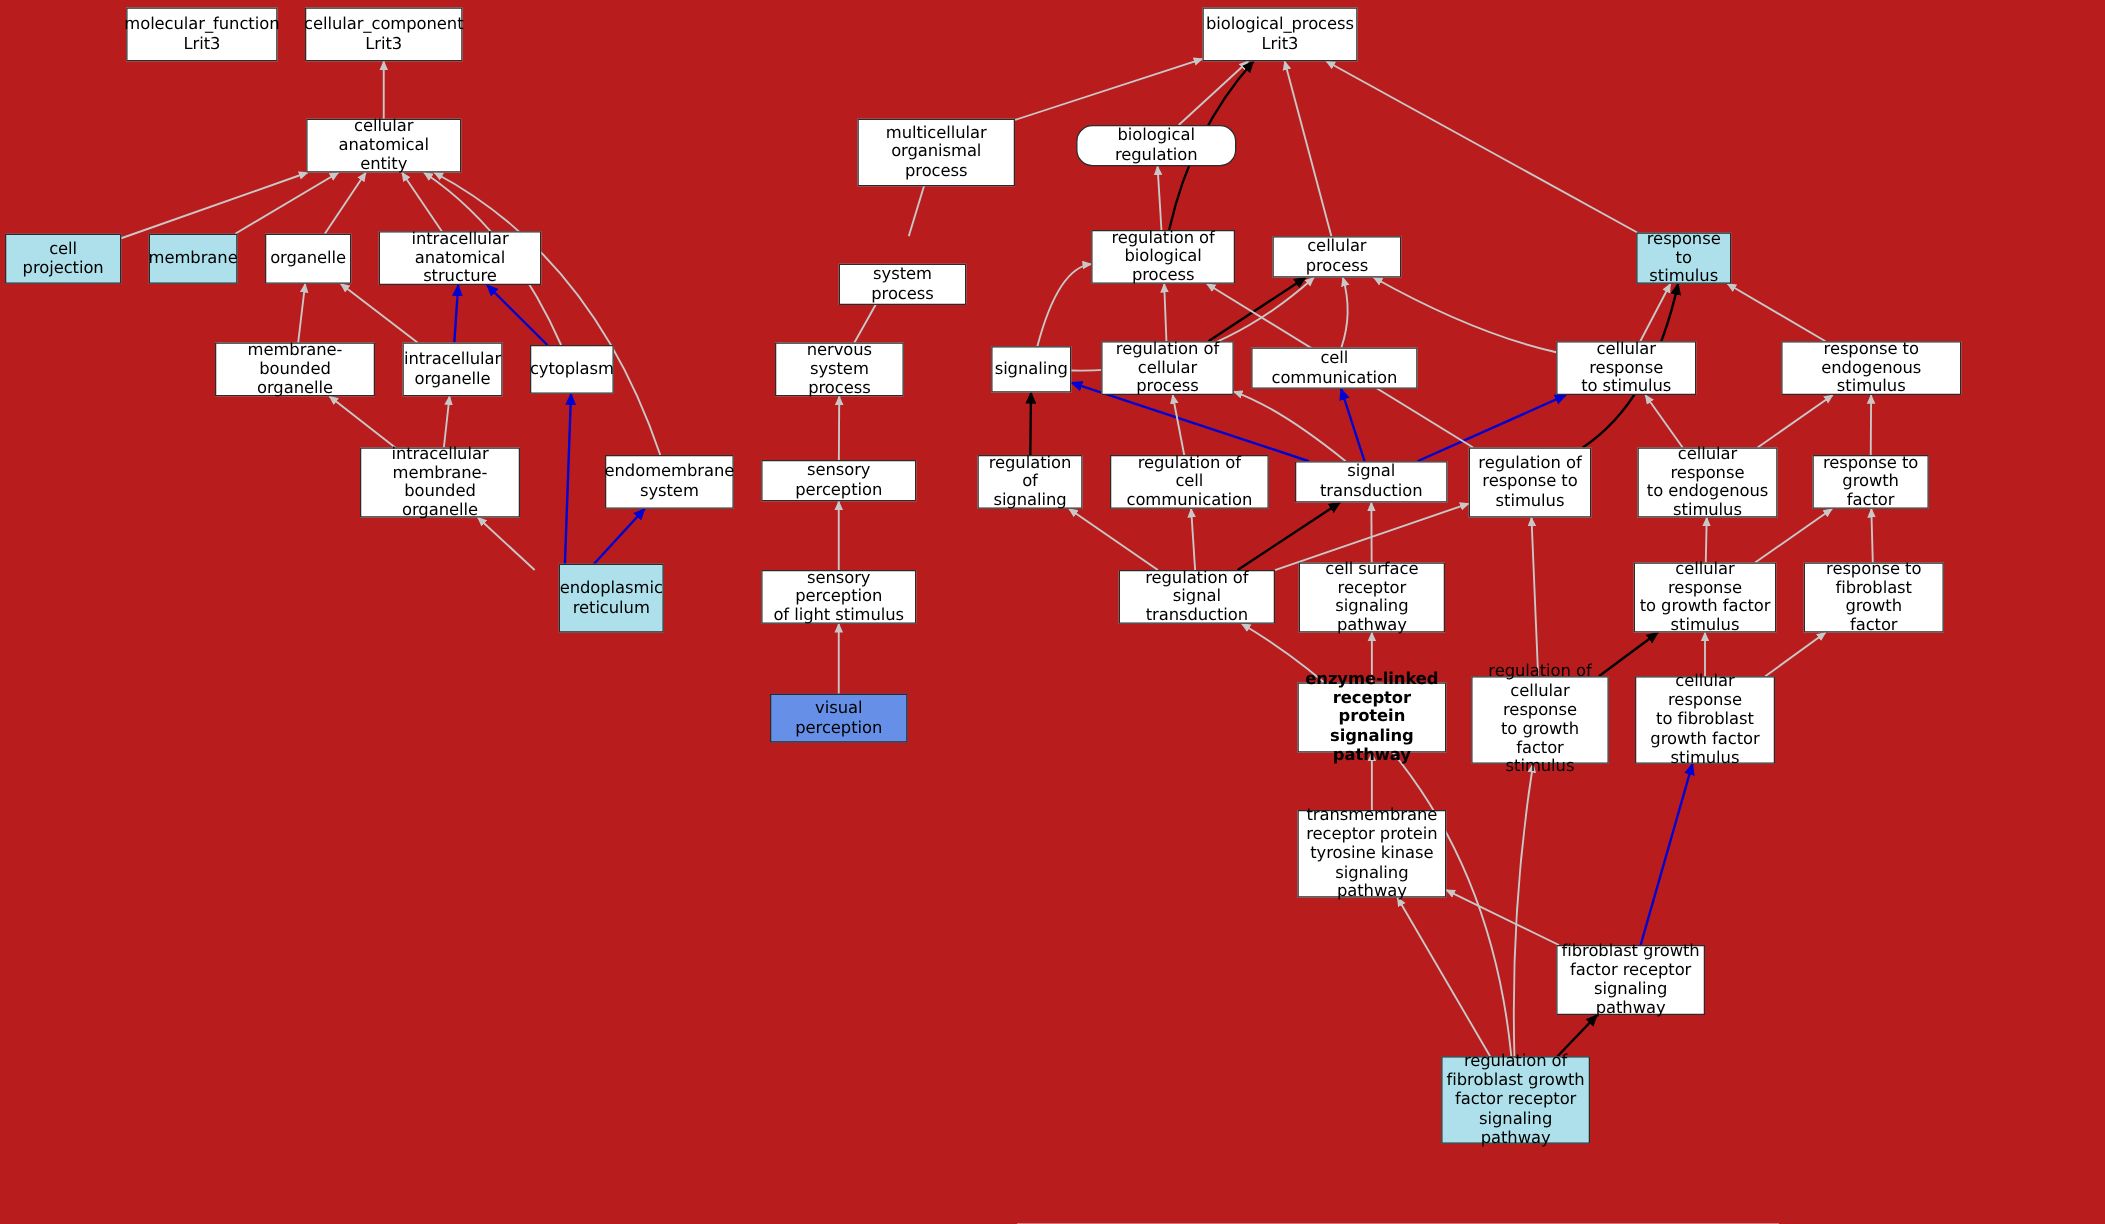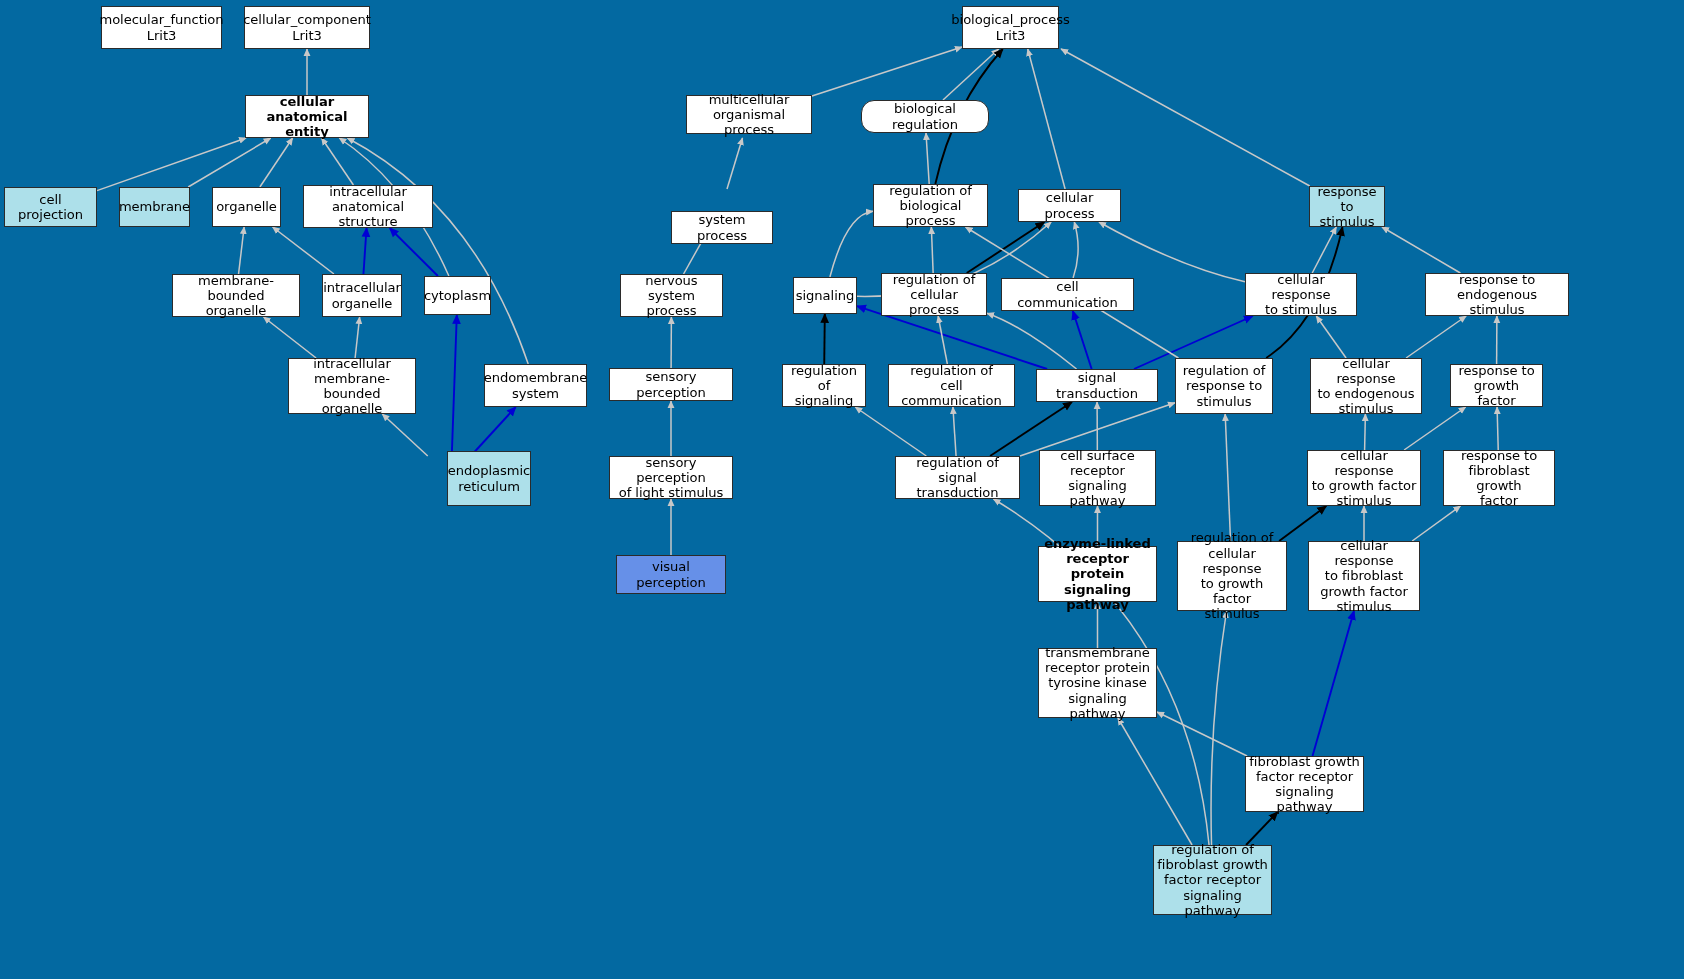--- a/index.html
+++ b/index.html
@@ -4,21 +4,21 @@
 <style>
   html, body {
     margin: 0;
     padding: 0;
     background: #ffffff;
   }
   #canvas {
     position: relative;
     width: 1684px;
     height: 979px;
-    background: #0369a1;
+    background: #b91c1c;
     font-family: "DejaVu Sans", sans-serif;
     overflow: hidden;
   }
   #edge-layer {
     position: absolute;
     left: 0;
     top: 0;
     width: 1684px;
     height: 979px;
     pointer-events: none;
@@ -124,25 +124,25 @@
       <path d="M1246.0416666666667,845 L1277.6666666666667,812" fill="none" stroke="#000000" stroke-width="1.9" marker-end="url(#ah-black)"></path>
       <path d="M1209.0548358524488,845 Q1186.3688012209736,614.5287718972713 993.4098250544047,499" fill="none" stroke="#c8c8c8" stroke-width="1.5" marker-end="url(#ah-grey)"></path>
       <path d="M1192.0685279187817,845 L1117.9314720812183,718" fill="none" stroke="#c8c8c8" stroke-width="1.5" marker-end="url(#ah-grey)"></path>
       <path d="M1211.5336904968585,845 Q1208.2787132546382,727.1038154883731 1226.5054661035244,611" fill="none" stroke="#c8c8c8" stroke-width="1.5" marker-end="url(#ah-grey)"></path>
     </svg>
   <div id="node-layer">
       <div class="node " style="left: 101px; top: 6px; width: 121px; height: 43px;">molecular_function
 Lrit3</div>
       <div class="node " style="left: 244px; top: 6px; width: 126px; height: 43px;">cellular_component
 Lrit3</div>
-      <div class="node " style="left: 962px; top: 6px; width: 97px; height: 43px;">biological_process
+      <div class="node " style="left: 962px; top: 6px; width: 124px; height: 43px;">biological_process
 Lrit3</div>
-      <div class="node " style="left: 245px; top: 95px; width: 124px; height: 43px; font-weight: bold;">cellular anatomical
+      <div class="node " style="left: 245px; top: 95px; width: 124px; height: 43px;">cellular anatomical
 entity</div>
-      <div class="node " style="left: 686px; top: 95px; width: 126px; height: 39px;">multicellular
+      <div class="node " style="left: 686px; top: 95px; width: 126px; height: 54px;">multicellular
 organismal process</div>
       <div class="node " style="left: 861px; top: 100px; width: 128px; height: 33px; border-radius: 13px;">biological regulation</div>
       <div class="node hl-light" style="left: 4px; top: 187px; width: 93px; height: 40px;">cell projection</div>
       <div class="node hl-light" style="left: 119px; top: 187px; width: 71px; height: 40px;">membrane</div>
       <div class="node " style="left: 212px; top: 187px; width: 69px; height: 40px;">organelle</div>
       <div class="node " style="left: 303px; top: 185px; width: 130px; height: 43px;">intracellular
 anatomical structure</div>
       <div class="node " style="left: 671px; top: 189px; width: 102px; height: 33px; margin-top: 22px;">system process</div>
       <div class="node " style="left: 873px; top: 184px; width: 115px; height: 43px;">regulation of
 biological process</div>

